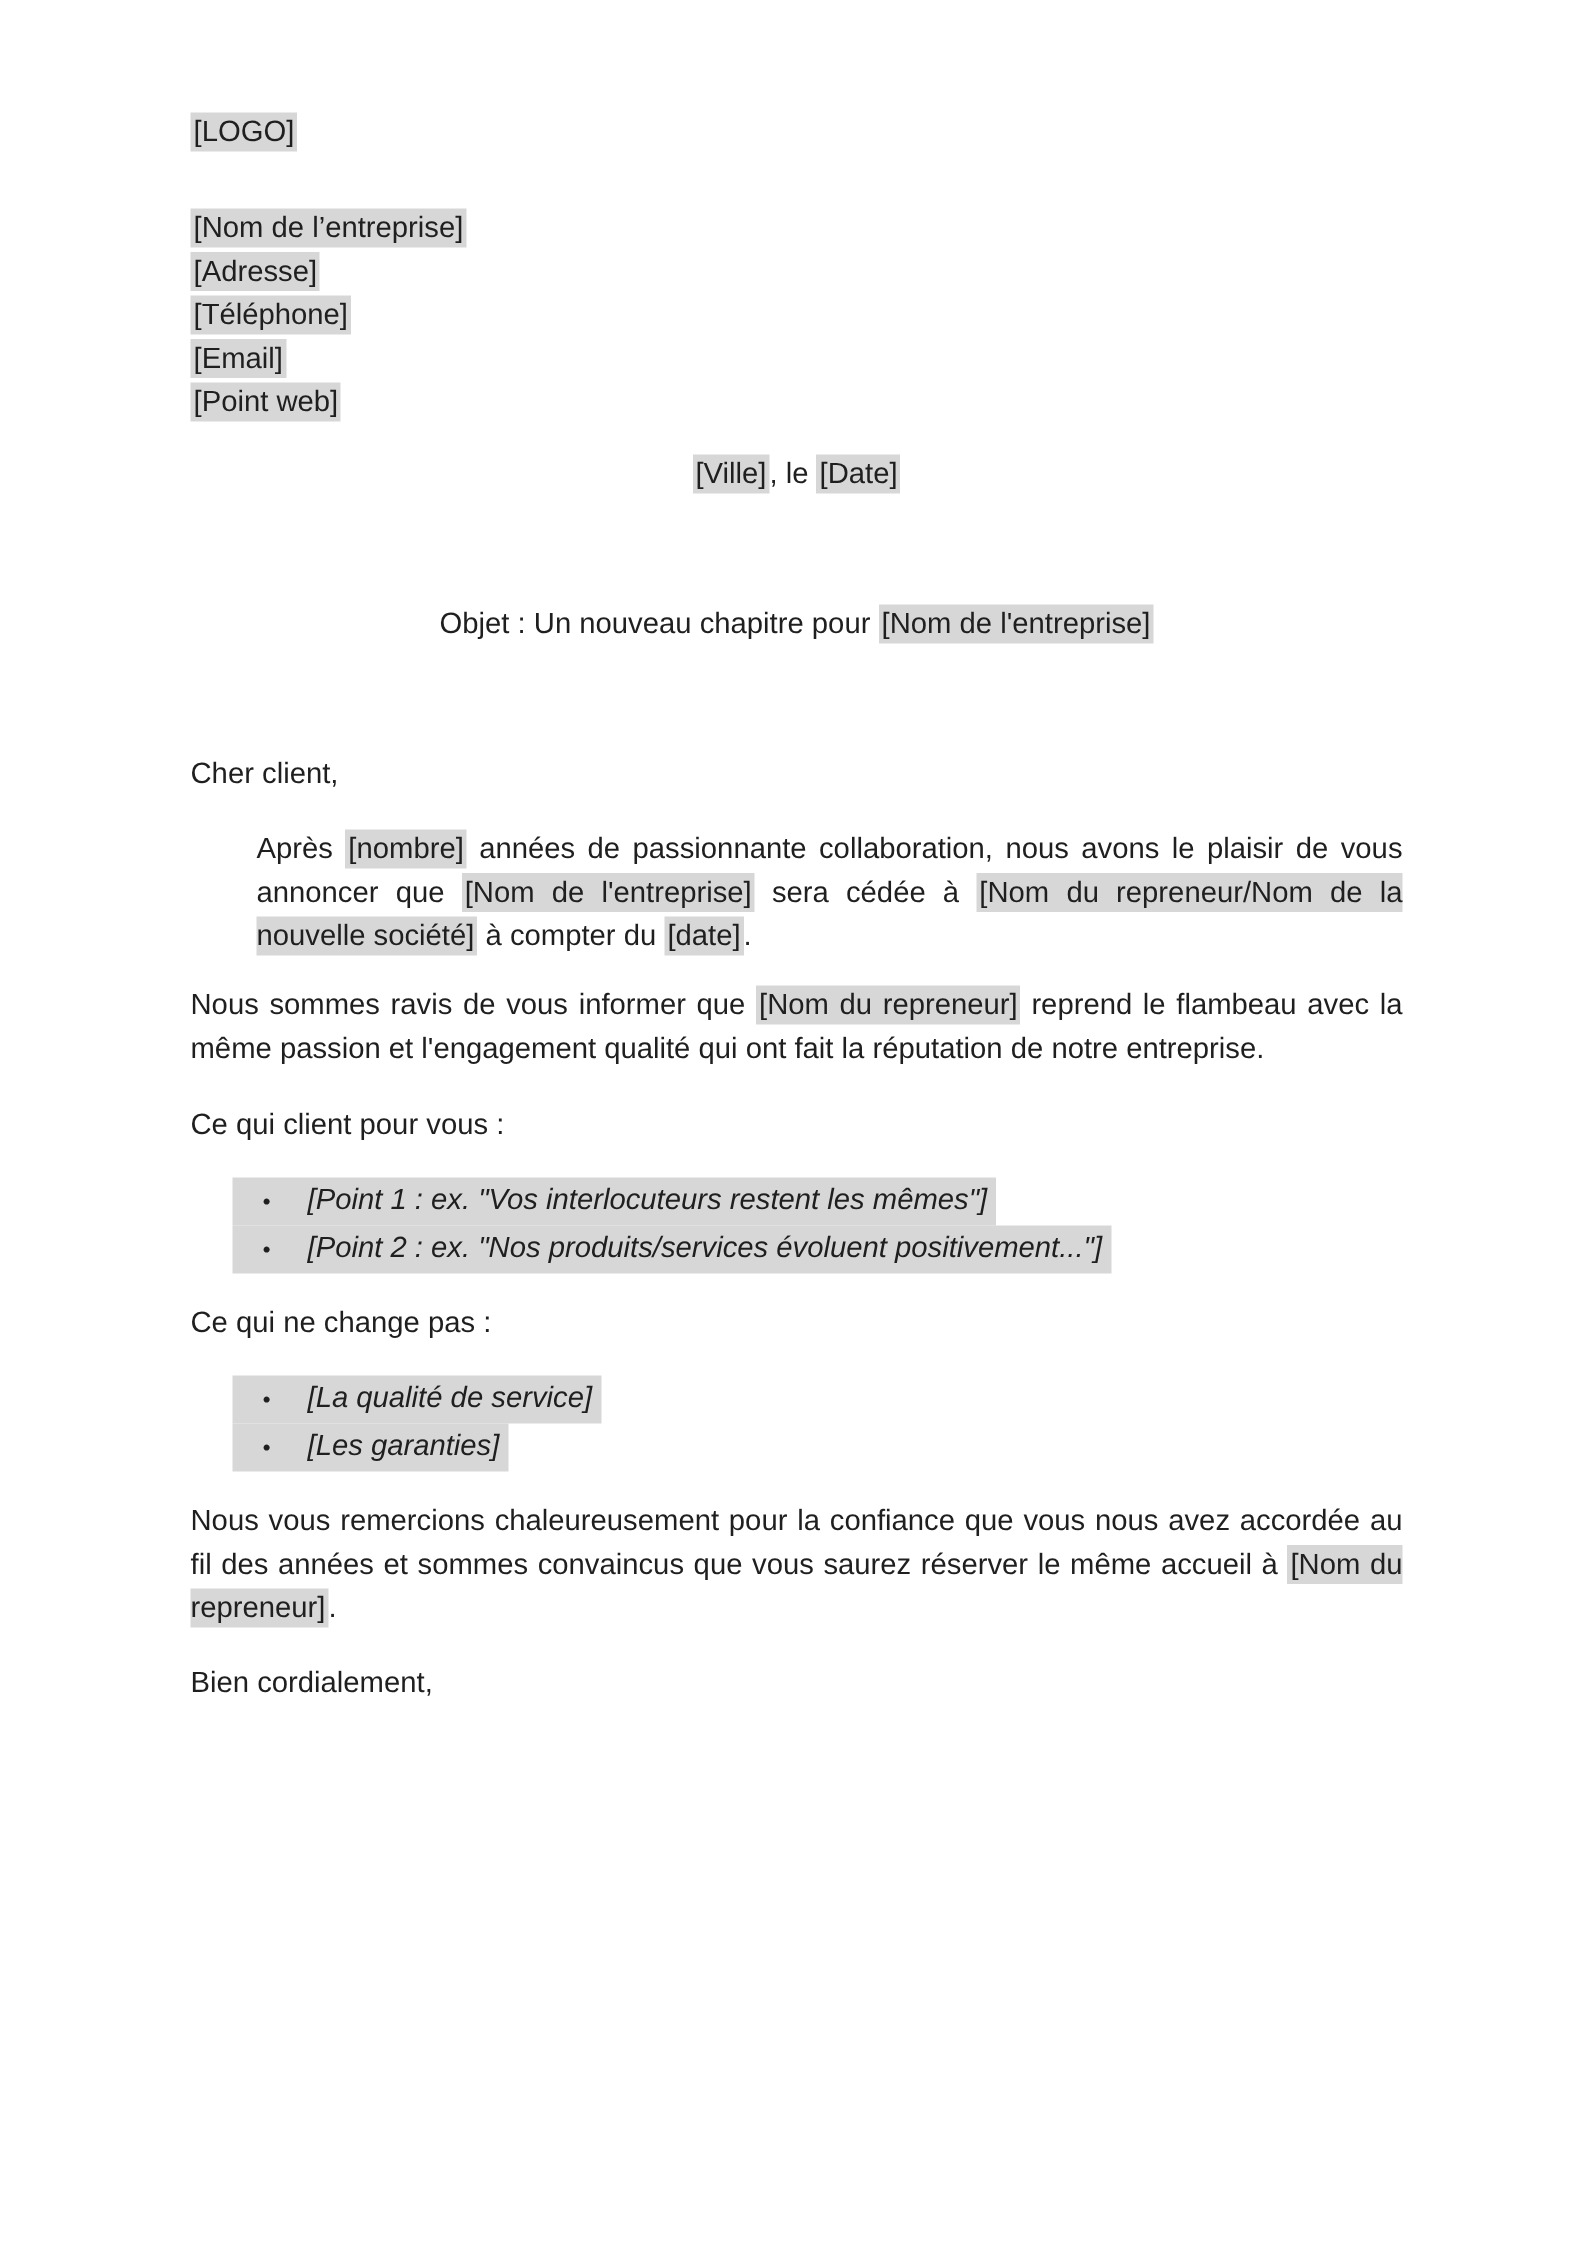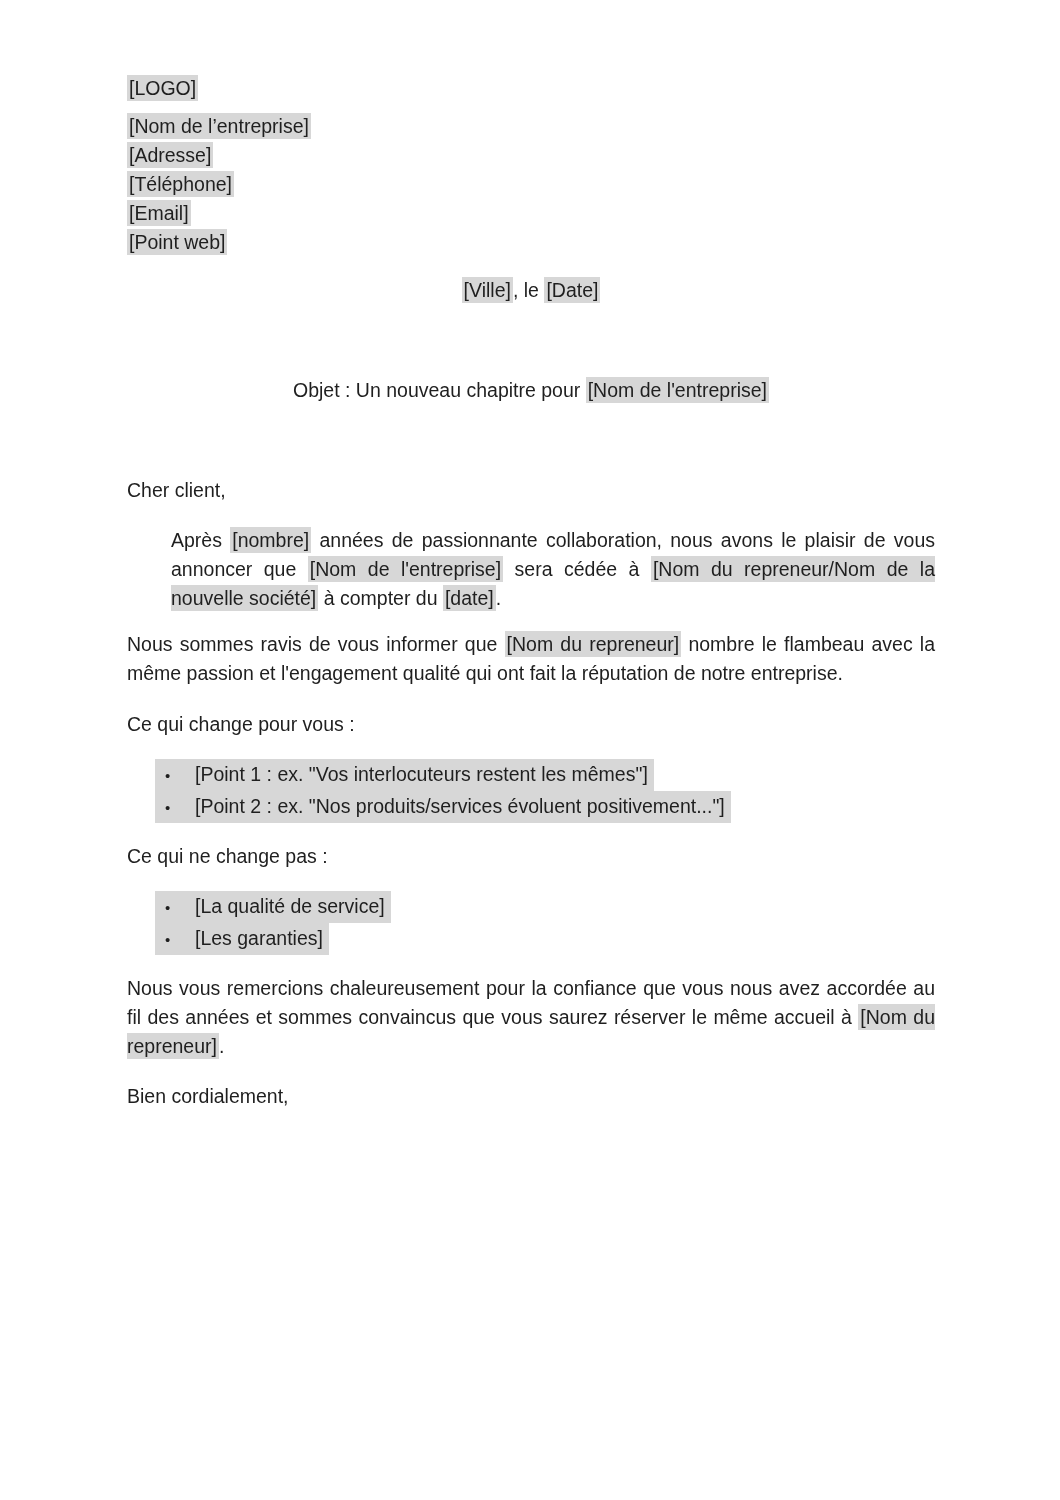--- a/index.html
+++ b/index.html
@@ -16,32 +16,33 @@
     overflow: hidden;
   }
   p { margin: 0; }
   .hl { background: var(--hl); padding: 2px 2px; }
   .just { text-align: justify; text-justify: inter-word; }
   .mb17 { margin-bottom: 17px; margin-left: 44px; }
   .mb19 { margin-bottom: 19px; }
   .mb20 { margin-bottom: 20px; }
   .mb21 { margin-bottom: 21px; }
   .mb22 { margin-bottom: 22px; }
-  .mb27 { margin-bottom: 9px; }
+  .mb27 { margin-bottom: 35px; }
   .mb71 { margin-bottom: 71px; text-align: center; }
   ul.bullets {
     list-style: none;
     margin: 0 0 19px 28px;
     padding: 0;
   }
   ul.bullets li { line-height: 30px; }
   .li-box {
     display: inline-block;
     background: var(--hl);
-    padding: 0 6px 0 10px;
+    padding: 0 6px 0 20px;
+    font-style: italic;
   }
   .marker {
     display: inline-block;
     width: 30px;
     font-size: 15px;
   }
 </style>
 </head>
 <body>
 
@@ -52,23 +53,23 @@
   <p class="mb19"><span class="hl">[Nom de l’entreprise]</span><br><span class="hl">[Adresse]</span><br><span class="hl">[Téléphone]</span><br><span class="hl">[Email]</span><br><span class="hl">[Point web]</span></p>
 
   <p class="mb71"><span class="hl">[Ville]</span><span>, le </span><span class="hl">[Date]</span></p>
 
   <p class="mb71"><span>Objet : Un nouveau chapitre pour </span><span class="hl">[Nom de l'entreprise]</span></p>
 
   <p class="mb21">Cher client,</p>
 
   <p class="just mb17"><span>Après </span><span class="hl">[nombre]</span><span> années de passionnante collaboration, nous avons le plaisir de vous annoncer que </span><span class="hl">[Nom de l'entreprise]</span><span> sera cédée à </span><span class="hl">[Nom du repreneur/Nom de la nouvelle société]</span><span> à compter du </span><span class="hl">[date]</span><span>.</span></p>
 
-  <p class="just mb22"><span>Nous sommes ravis de vous informer que </span><span class="hl">[Nom du repreneur]</span><span> nombre le flambeau avec la même passion et l'engagement qualité qui ont fait la réputation de notre entreprise.</span></p>
+  <p class="just mb22"><span>Nous sommes ravis de vous informer que </span><span class="hl">[Nom du repreneur]</span><span> reprend le flambeau avec la même passion et l'engagement qualité qui ont fait la réputation de notre entreprise.</span></p>
 
-  <p class="mb20">Ce qui change pour vous :</p>
+  <p class="mb20">Ce qui client pour vous :</p>
 
   <ul class="bullets">
     <li><span class="li-box"><span class="marker">•</span><span>[Point 1 : ex. "Vos interlocuteurs restent les mêmes"]</span></span></li>
     <li><span class="li-box"><span class="marker">•</span><span>[Point 2 : ex. "Nos produits/services évoluent positivement..."]</span></span></li>
   </ul>
 
   <p class="mb20">Ce qui ne change pas :</p>
 
   <ul class="bullets">
     <li><span class="li-box"><span class="marker">•</span><span>[La qualité de service]</span></span></li>

